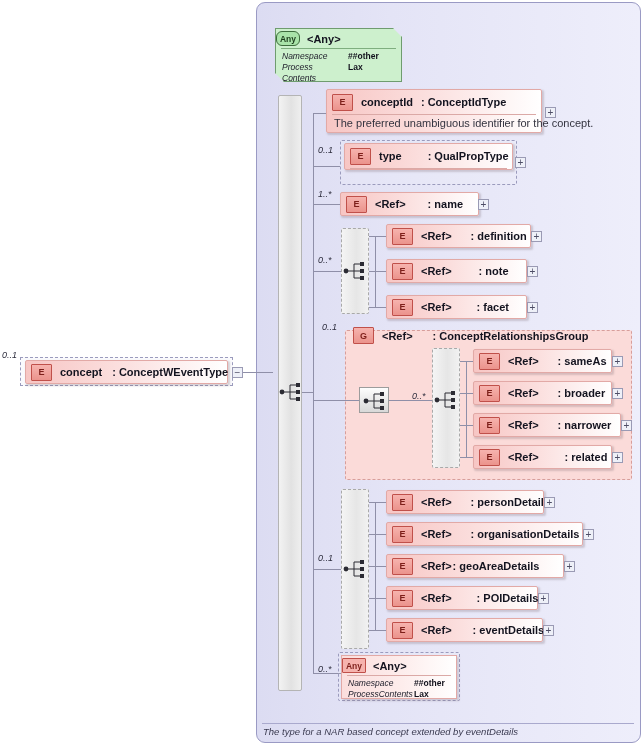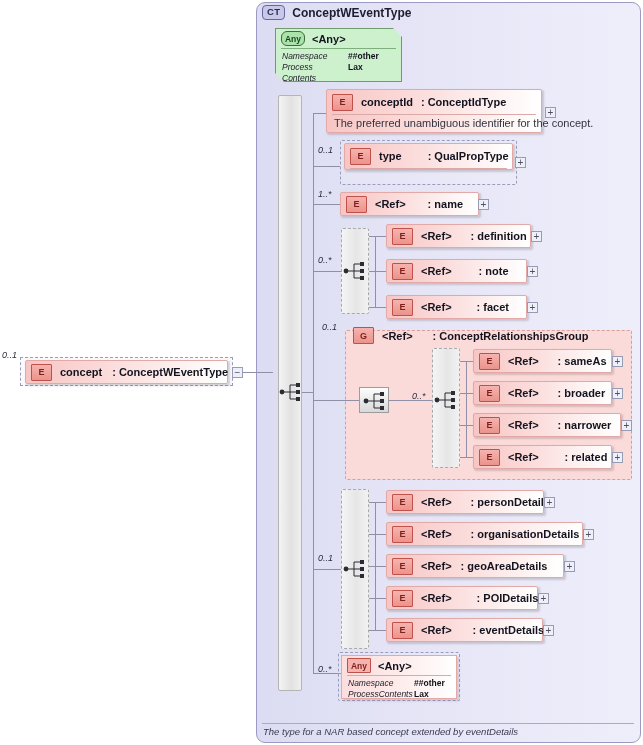--- a/index.html
+++ b/index.html
@@ -142,21 +142,21 @@
   .card{
     font-size:9px;font-style:italic;color:#2c2c3c;
     white-space:nowrap;
   }
 
   
   .anybox{
     box-sizing:border-box;
     position:absolute;
   }
-  .anybox .hdr{display:flex;align-items:center;height:19px;padding-left:5px;}
+  .anybox .hdr{display:flex;align-items:center;height:19px;}
   .anybox .abadge{
     width:22px;height:13px;
     font-size:8.5px;font-weight:bold;
     display:flex;align-items:center;justify-content:center;
     border-radius:6px;flex:none;
   }
   .anybox .atitle{font-size:11px;font-weight:bold;color:#13131f;margin-left:7px;}
   .anybox .props{padding:2px 6px 3px 6px;}
   .anybox .prow{display:flex;font-size:8.5px;line-height:11px;}
   .anybox .pk{font-style:italic;color:#22222e;width:66px;}
@@ -194,24 +194,20 @@
     background:rgba(245,245,252,0.5);
   }
 </style>
 </head>
 <body>
 
 <div class="canvas">
 
   <div class="abs ct-box"></div>
 
-  <div class="abs ct-header">
-    <span class="badge">CT</span>
-    <span class="ct-title">ConceptWEventType</span>
-  </div>
 
   <div class="abs card" style="left:2px;top:350px;">0..1</div>
   <div class="abs rootwrap" style="left:20px;top:357px;width:213px;height:29px;"></div>
   <div class="abs ebox" style="left:25px;top:360px;width:203px;">
     <span class="ebadge">E</span>
     <span class="ename">concept</span>
     <span class="etype" style="margin-left:10px;">: ConceptWEventType</span>
   </div>
   <div class="abs expander" style="left:232px;top:367px;">−</div>
 
@@ -428,21 +424,21 @@
     <span class="ebadge">E</span>
     <span class="ename">&lt;Ref&gt;</span>
     <span class="etype" style="margin-left:19px;">: organisationDetails</span>
   </div>
   <div class="abs expander" style="left:583px;top:529px;">+</div>
 
   <div class="abs hline" style="left:369px;top:566px;width:17px;"></div>
   <div class="abs ebox" style="left:386px;top:554px;width:178px;">
     <span class="ebadge">E</span>
     <span class="ename">&lt;Ref&gt;</span>
-    <span class="etype" style="margin-left:9px;">: geoAreaDetails</span>
+    <span class="etype" style="margin-left:1px;">: geoAreaDetails</span>
   </div>
   <div class="abs expander" style="left:564px;top:561px;">+</div>
 
   <div class="abs hline" style="left:369px;top:598px;width:17px;"></div>
   <div class="abs ebox" style="left:386px;top:586px;width:152px;">
     <span class="ebadge">E</span>
     <span class="ename">&lt;Ref&gt;</span>
     <span class="etype" style="margin-left:25px;">: POIDetails</span>
   </div>
   <div class="abs expander" style="left:538px;top:593px;">+</div>

